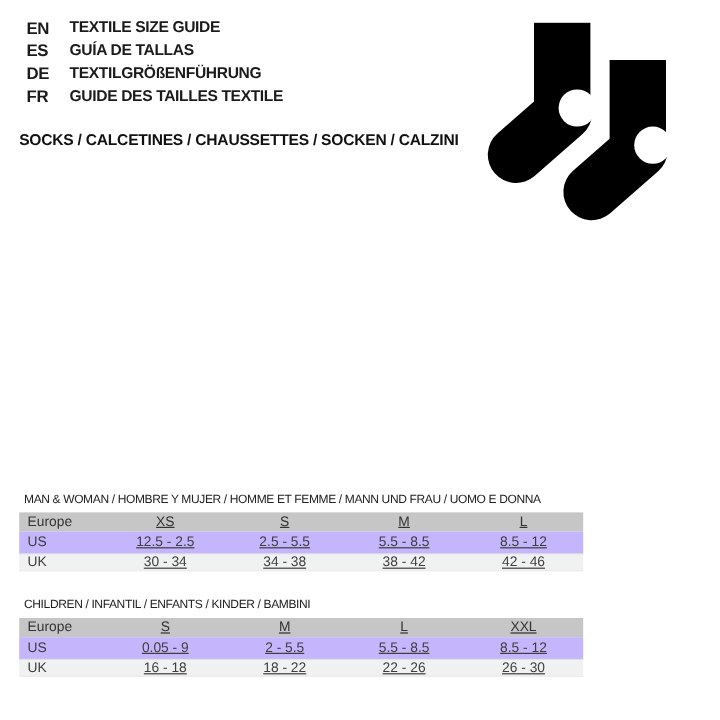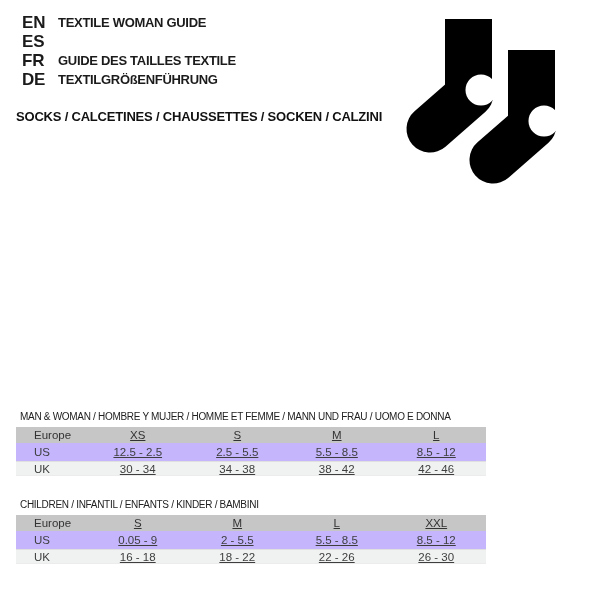--- a/index.html
+++ b/index.html
@@ -10,21 +10,21 @@
     color:#1b1b1b;
     position:relative;
     overflow:hidden;
   }
   .canvas { position:absolute; inset:0; width:600px; height:600px; background:#fff; }
 
   
   .lang-block { position:absolute; left:22px; top:13px; }
   .lang-row { display:flex; height:19px; align-items:center; }
   .lang-code {
-    width:36px; font-size:17px; font-weight:700; letter-spacing:-0.2px; color:#1b1b1b;
+    width:36px; font-size:14px; font-weight:700; letter-spacing:-0.2px; color:#1b1b1b;
   }
   .lang-label {
     font-size:13px; font-weight:700; letter-spacing:-0.3px; color:#1b1b1b; white-space:nowrap;
   }
 
   
   .category {
     position:absolute; left:16px; top:109px;
     font-size:13px; font-weight:700; letter-spacing:-0.2px; color:#111; white-space:nowrap;
   }
@@ -37,43 +37,44 @@
   .table-title {
     font-size:10px; font-weight:400; letter-spacing:-0.3px; color:#222;
     padding-left:4px; margin-bottom:5px; white-space:nowrap;
   }
   .table-title.second { margin-top:23px; }
   .size-table { width:100%; font-size:11.5px; color:#3e3e3e; }
   .t-row { display:flex; align-items:center; }
   .t-head { background:#c6c6c6; height:16px; color:#333; }
   .t-rowA { background:#c4b5fd; height:19px; border-bottom:1px solid #e0e0e0; }
   .t-rowB { background:#f0f1f1; height:14px; border-bottom:1px solid #ececec; }
-  .c0 { width:72px; padding-left:18px; text-align:left; }
+  .c0 { width:72px; padding-left:7px; text-align:left; }
   .c  { flex:1; text-align:center;text-decoration:underline; }
 </style>
 </head>
 <body>
 
 <div class="canvas">
 
   <div class="lang-block">
     <div class="lang-row">
       <span class="lang-code">EN</span>
-      <span class="lang-label">TEXTILE WOMAN GUIDE</span>
+      <span class="lang-label">TEXTILE SIZE GUIDE</span>
     </div>
     <div class="lang-row">
       <span class="lang-code">ES</span>
+      <span class="lang-label">GUÍA DE TALLAS</span>
+    </div>
+    <div class="lang-row">
+      <span class="lang-code">DE</span>
+      <span class="lang-label">TEXTILGRÖßENFÜHRUNG</span>
     </div>
     <div class="lang-row">
       <span class="lang-code">FR</span>
       <span class="lang-label">GUIDE DES TAILLES TEXTILE</span>
-    </div>
-    <div class="lang-row">
-      <span class="lang-code">DE</span>
-      <span class="lang-label">TEXTILGRÖßENFÜHRUNG</span>
     </div>
   </div>
 
   <div class="category">SOCKS / CALCETINES / CHAUSSETTES / SOCKEN / CALZINI</div>
 
   <svg class="sock-svg" viewBox="0 0 220 200" xmlns="http://www.w3.org/2000/svg" aria-hidden="true">
 
     <g>
       <rect x="65" y="19" width="47" height="74" fill="#000"></rect>
       <line x1="90" y1="94" x2="50" y2="129" stroke="#000" stroke-width="47" stroke-linecap="round"></line>

